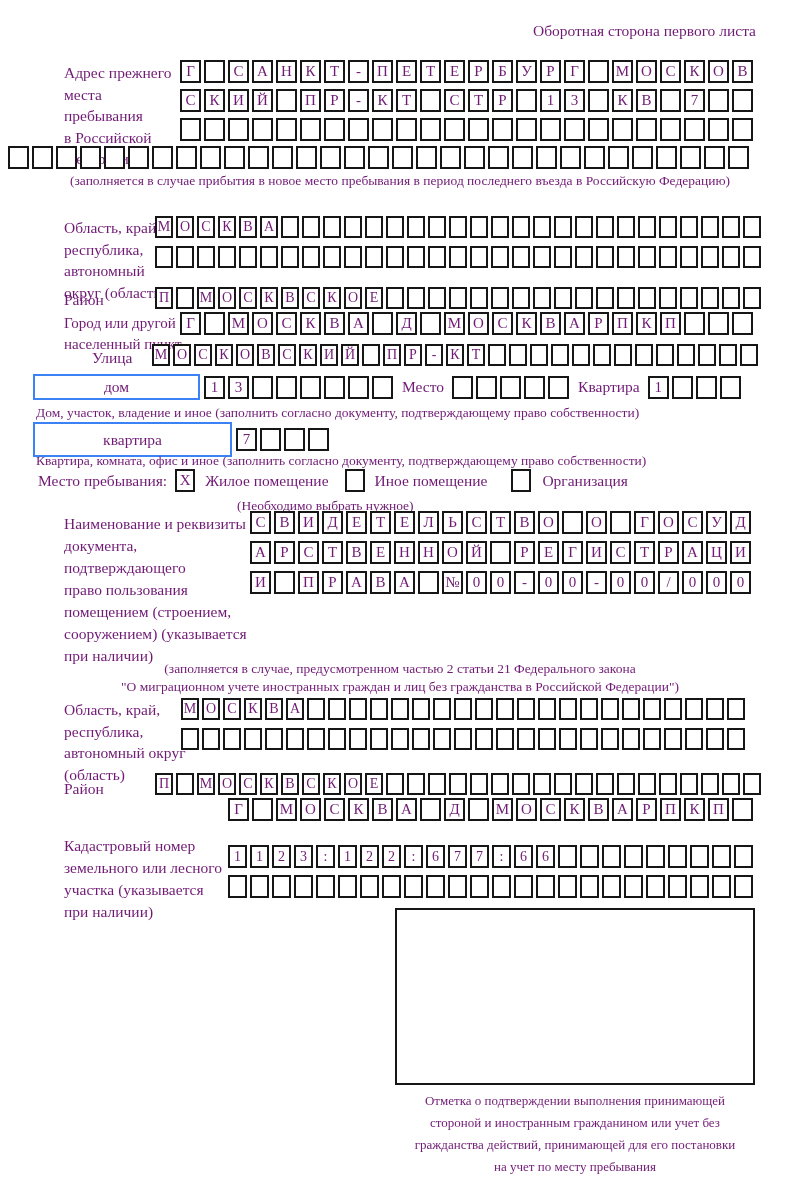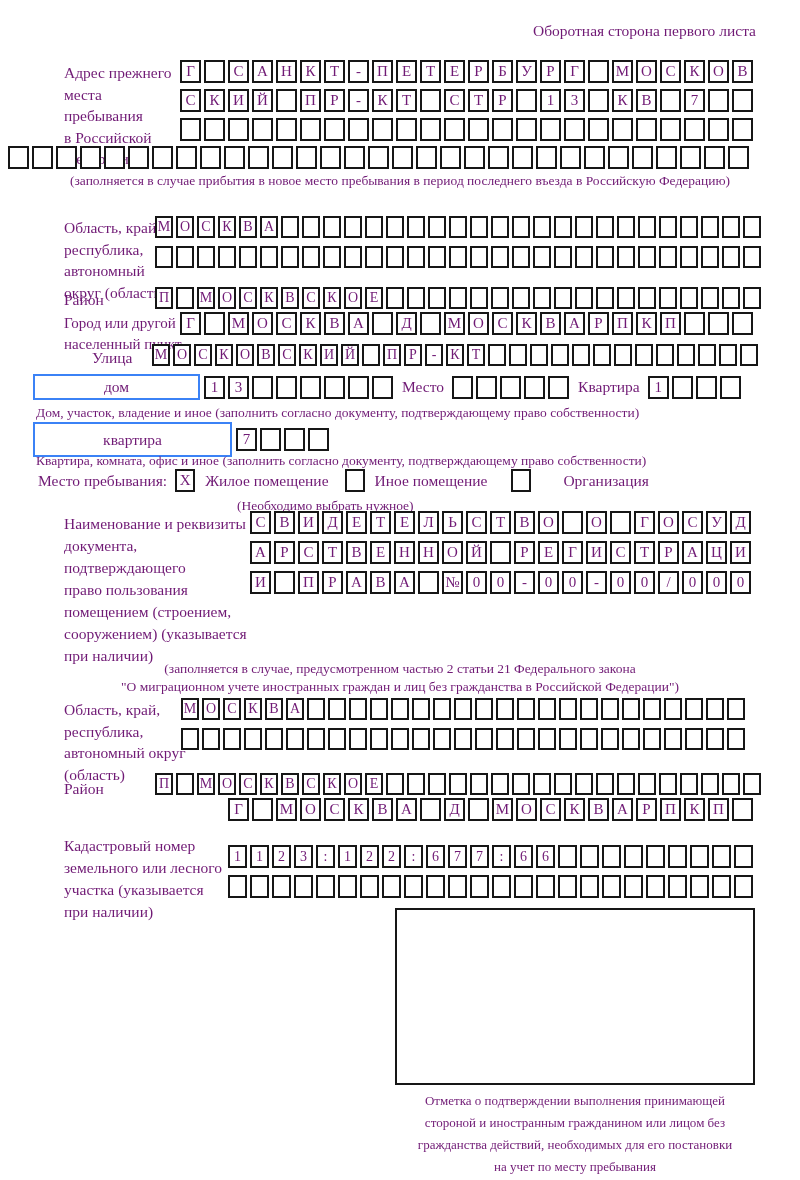--- a/index.html
+++ b/index.html
@@ -368,21 +368,21 @@
   </div>
   <div class="note" style="left:36px; top:452px;">Квартира, комната, офис и иное (заполнить согласно документу, подтверждающему право собственности)</div>
 
   <div class="row" style="left:38px; top:469px; align-items:center;">
     <span class="inline-lab">Место пребывания:</span>
     <div class="checkbox" style="margin-left:8px;">X</div>
     <span class="inline-lab" style="margin-left:10px;">Жилое помещение</span>
     <div class="checkbox" style="margin-left:16px;"></div>
     <span class="inline-lab" style="margin-left:10px;">Иное помещение</span>
     <div class="checkbox" style="margin-left:24px;"></div>
-    <span class="inline-lab" style="margin-left:32px;text-align:right;">Организация</span>
+    <span class="inline-lab" style="margin-left:11px;text-align:right;">Организация</span>
   </div>
   <div class="note" style="left:237px; top:497px;">(Необходимо выбрать нужное)</div>
 
   <div class="label" style="left:64px; top:513px; width:185px; line-height:22px;">
       <div>Наименование и реквизиты</div>
       <div>документа, подтверждающего</div>
       <div>право пользования</div>
       <div>помещением (строением,</div>
       <div>сооружением) (указывается</div>
       <div>при наличии)</div>
@@ -640,18 +640,18 @@
       <div class="cell"></div>
       <div class="cell"></div>
       <div class="cell"></div>
       <div class="cell"></div>
       <div class="cell"></div>
     </div>
 
   <div class="stamp-box" style="left:395px; top:908px; width:360px; height:177px;"></div>
   <div class="abs" style="left:388px; top:1090px; width:374px; text-align:center; font-size:13px; line-height:22px;">
       <div>Отметка о подтверждении выполнения принимающей</div>
-      <div>стороной и иностранным гражданином или лицом без</div>
-      <div>гражданства действий, необходимых для его постановки</div>
+      <div>стороной и иностранным гражданином или учет без</div>
+      <div>гражданства действий, принимающей для его постановки</div>
       <div>на учет по месту пребывания</div>
     </div>
 
 </div>
 
 </body></html>

